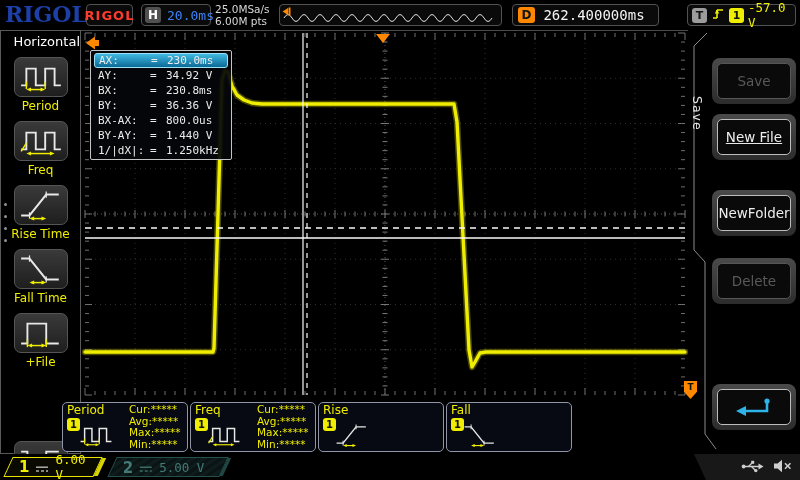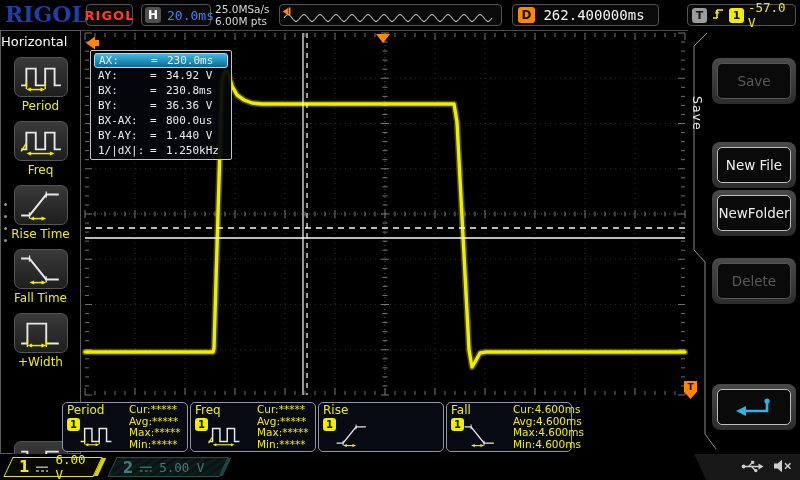--- a/index.html
+++ b/index.html
@@ -29,21 +29,21 @@
   .tblock{left:687px;top:4px;width:109px;height:22px;gap:4px;padding:0 4px;}
   .tbadge{width:15px;height:15px;background:#9c9c9c;color:#141414;font-weight:bold;font-size:11px;
           text-align:center;line-height:15px;border-radius:3px;flex:0 0 auto;}
   .chbadge{width:15px;height:15px;background:#f0ee00;color:#141414;font-weight:bold;font-size:11px;
            text-align:center;line-height:15px;border-radius:3px;flex:0 0 auto;}
   .tlevel{color:#f0ee00;font-size:12.5px;}
 
   
   .sidebar{position:absolute;left:0;top:30px;width:81px;height:424px;background:#000;
            border:1px solid #5a5a5a;box-sizing:border-box;z-index:2;}
-  .side-title{position:absolute;left:0;top:3px;width:100%;text-align:left;color:#fff;font-size:13px;}
+  .side-title{position:absolute;left:0;top:3px;width:100%;text-align:right;color:#fff;font-size:13px;}
   .side-item{position:absolute;left:0;width:79px;text-align:center;}
   .side-btn{margin:0 auto;width:54px;height:40px;display:flex;align-items:center;justify-content:center;
             background:linear-gradient(#3a3a3a,#1e1e1e);border:1px solid #555;border-radius:7px;
             box-shadow:0 1px 2px #000;box-sizing:border-box;}
   .side-label{margin-top:2px;color:#f0ee00;font-size:12px;}
   .dots{position:absolute;left:3px;top:163px;}
   .dots i{display:block;width:3px;height:3px;border-radius:50%;background:#909090;margin:9px 0;}
 
   
   #scope-svg{position:absolute;left:0;top:0;z-index:1;}
@@ -587,21 +587,21 @@
           <div class="side-btn">
             <svg width="46" height="34" viewBox="0 0 44 32">
               <path d="M3 26H9V7H27V26H39" fill="none" stroke="#e8e8e8" stroke-width="1.8"></path>
     <line x1="9" y1="22" x2="9" y2="29.5" stroke="#f0ee00" stroke-width="1.4"></line>
     <line x1="27" y1="22" x2="27" y2="29.5" stroke="#f0ee00" stroke-width="1.4"></line>
     <line x1="12" y1="28" x2="24" y2="28" stroke="#f0ee00" stroke-width="1.4"></line>
     <polygon points="9,28 13.5,26.1 13.5,29.9" fill="#f0ee00"></polygon>
     <polygon points="27,28 22.5,26.1 22.5,29.9" fill="#f0ee00"></polygon>
             </svg>
           </div>
-          <div class="side-label">+Width</div>
+          <div class="side-label">+File</div>
         </div>
         <div class="side-item" style="top: 362px; margin-top: 48px;">
           <div class="side-btn">
             <svg width="46" height="34" viewBox="0 0 44 32">
               <path d="M3 7H9V26H27V7H39" fill="none" stroke="#e8e8e8" stroke-width="1.8"></path>
     <line x1="9" y1="22" x2="9" y2="29.5" stroke="#f0ee00" stroke-width="1.4"></line>
     <line x1="27" y1="22" x2="27" y2="29.5" stroke="#f0ee00" stroke-width="1.4"></line>
     <line x1="12" y1="29" x2="24" y2="29" stroke="#f0ee00" stroke-width="1.4"></line>
     <polygon points="9,29 13.5,27.1 13.5,30.9" fill="#f0ee00"></polygon>
     <polygon points="27,29 22.5,27.1 22.5,30.9" fill="#f0ee00"></polygon>
@@ -620,21 +620,21 @@
 
   <aside class="menu">
     <svg width="112" height="424">
       <path d="M19 3 L6 16 L6 220 L17 232 L17 404 L28 419" fill="none" stroke="#8a8a8a" stroke-width="1"></path>
     </svg>
     <div class="menu-tab-label">Save</div>
     <div id="menu-buttons">
         <div class="mbtn" style="top: 28px;">
           <div class="mbtn-in dis">Save</div>
         </div>
-        <div class="mbtn" style="top: 112px;">
+        <div class="mbtn" style="top: 84px; text-decoration: underline;">
           <div class="mbtn-in en">New File</div>
         </div>
         <div class="mbtn" style="top: 160px;">
           <div class="mbtn-in en">NewFolder</div>
         </div>
         <div class="mbtn" style="top: 228px;">
           <div class="mbtn-in dis">Delete</div>
         </div>
         <div class="mbtn" style="top: 354px;">
           <div class="mbtn-in en">
@@ -700,26 +700,20 @@
         <div class="p-title">Fall</div>
         <div class="p-ch">1</div>
         <div class="p-icon"><svg width="36" height="26" viewBox="0 0 44 32">
             <path d="M3 6H11L27 26H39" fill="none" stroke="#e8e8e8" stroke-width="1.8"></path>
     <line x1="11" y1="3" x2="11" y2="9" stroke="#e8e8e8" stroke-width="1.2"></line>
     <line x1="27" y1="23" x2="27" y2="29" stroke="#e8e8e8" stroke-width="1.2"></line>
     <line x1="13" y1="29" x2="25" y2="29" stroke="#f0ee00" stroke-width="1.4"></line>
     <polygon points="11,29 15.5,27.1 15.5,30.9" fill="#f0ee00"></polygon>
     <polygon points="27,29 22.5,27.1 22.5,30.9" fill="#f0ee00"></polygon>
           </svg></div>
-        <div class="p-rows">
-          <div class="p-row">Cur:4.600ms</div>
-          <div class="p-row">Avg:4.600ms</div>
-          <div class="p-row">Max:4.600ms</div>
-          <div class="p-row">Min:4.600ms</div>
-        </div>
       </div>
     </section>
 
   <footer class="chbar">
     <div class="ch ch1">
       <div class="ch-in">
         <span class="ch-id">1</span>
         <span id="dc-icon-1"><svg width="14" height="8" viewBox="0 0 14 8">
               <line x1="1" y1="2.2" x2="13" y2="2.2" stroke="#b8b8b8" stroke-width="1.4"></line>
               <line x1="1" y1="6" x2="4" y2="6" stroke="#b8b8b8" stroke-width="1.4"></line>

